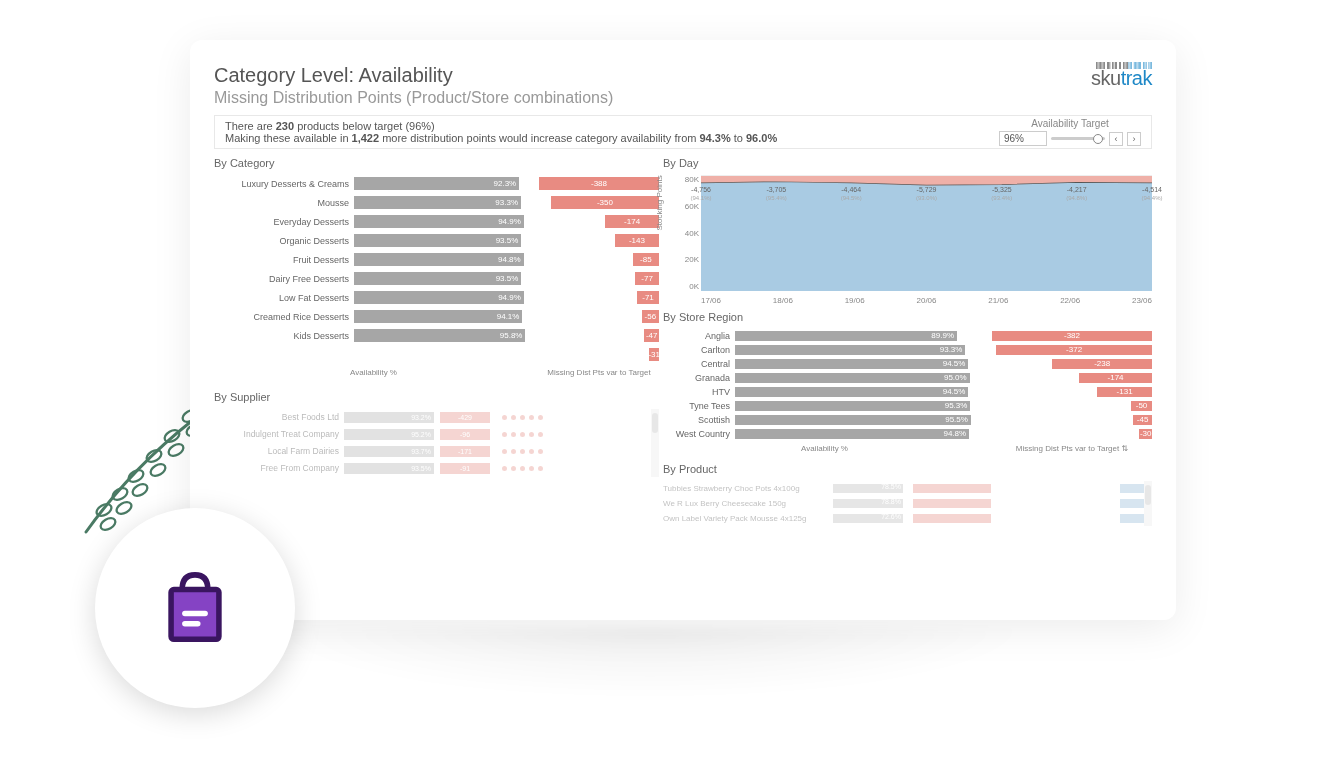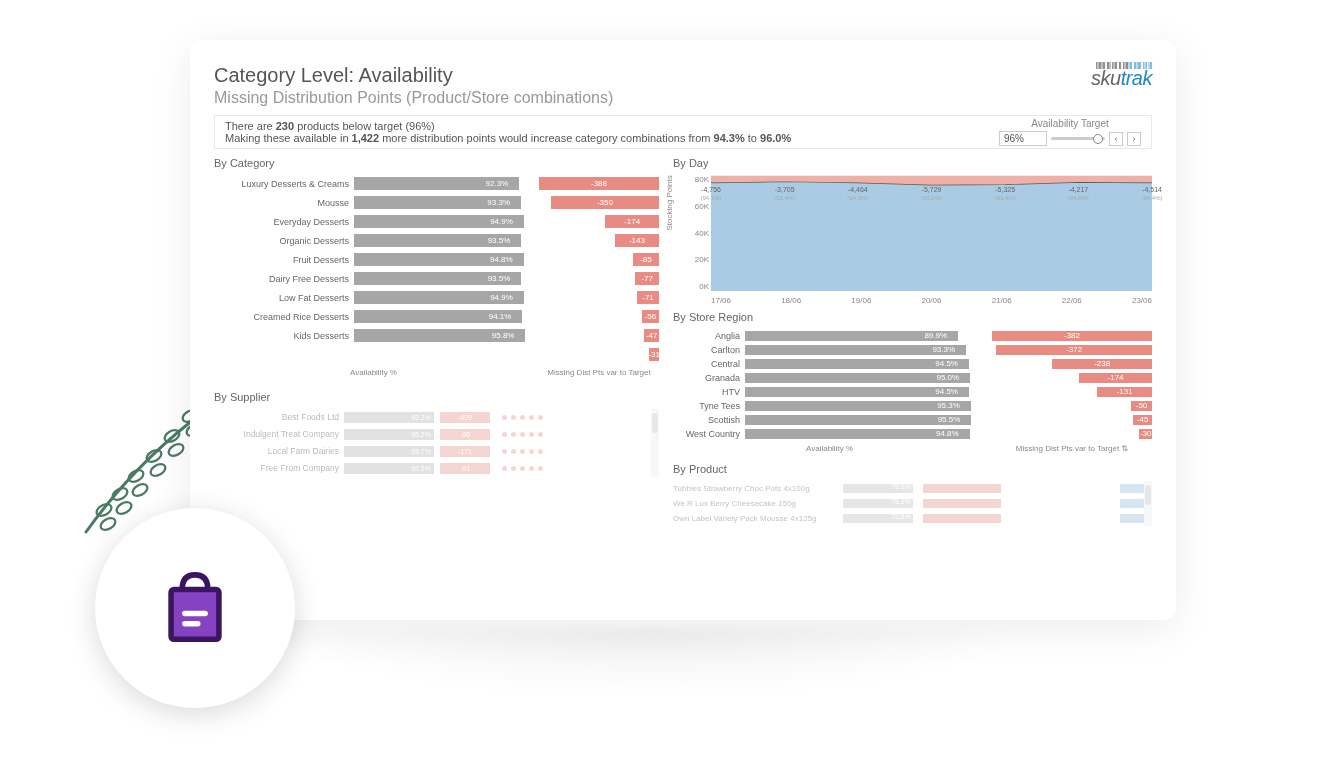--- a/index.html
+++ b/index.html
@@ -1,43 +1,43 @@
 <!DOCTYPE html>
 <html><head>
 <meta charset="utf-8">
 <style>
 * { margin:0; padding:0; box-sizing:border-box; }
 body { font-family:"Segoe UI",Arial,sans-serif; background:#fff; width:1324px; height:760px; position:relative; overflow:hidden; }
 .frame { position:absolute; left:190px; top:40px; width:986px; height:580px; background:#fff; border-radius:12px; box-shadow:0 8px 40px rgba(0,0,0,.08); padding:24px 24px 10px; overflow:hidden; }
 .header { display:flex; justify-content:space-between; align-items:flex-start; margin-bottom:8px; }
 .title { font-size:20px; color:#555; font-weight:400; }
 .subtitle { font-size:16px; color:#999; margin-top:2px; }
-.logo { text-align:right;font-style:italic; }
+.logo { text-align:right; }
 .logo-barcode { font-size:7px; letter-spacing:-.5px; line-height:.4; }
 .logo-barcode .b1{color:#333;} .logo-barcode .b2{color:#1e88c7;}
 .logo-txt { font-size:20px; color:#666; font-weight:300; letter-spacing:-.5px; }
 .logo-txt .tk{ color:#1e88c7; }
 .summary-bar { display:flex; justify-content:space-between; align-items:center; border:1px solid #e8e8e8; padding:2px 10px; font-size:11px; color:#555; margin-bottom:8px; }
 .summary-txt b{font-weight:700;}
 .target-ctrl { font-size:10px; text-align:center; }
 .target-label{ color:#888; margin-bottom:2px; }
 .target-row { display:flex; align-items:center; gap:4px; }
 .target-box { border:1px solid #ccc; padding:1px 4px; font-size:10px; width:48px; text-align:left; }
 .slider { width:54px; height:3px; background:#ccc; position:relative; border-radius:2px;}
 .slider::after{content:'';position:absolute;right:2px;top:-3px;width:8px;height:8px;border:1px solid #888;border-radius:50%;background:#fff;}
 .nav-btn{ border:1px solid #ccc; width:14px; height:14px; display:flex; align-items:center; justify-content:center; font-size:9px; color:#666; cursor:pointer;}
-.grid { display:grid; grid-template-columns:445px 1fr; gap:14px; }
+.grid { display:grid; grid-template-columns:445px 1fr; gap:4px; }
 .section-title{ font-size:11px; color:#666; margin-bottom:6px; }
 .bars-2col{ display:grid; grid-template-columns:1fr 120px; gap:6px; }
 .bar-row{ display:flex; align-items:center; height:17px; margin-bottom:2px; }
 .bar-row.sm{ height:13px; margin-bottom:1px; }
 .bar-label{ font-size:9px; color:#666; text-align:right; padding-right:5px; flex:0 0 auto; }
 .bar-track{ flex:1; height:13px; position:relative; }
 .bar-track.sm{ height:10px; }
-.bar-fill{ position:absolute; left:0; top:0; bottom:0; background:#a6a6a6; display:flex; align-items:center; justify-content:flex-end; padding-right:11px; font-size:8px; color:#fff; }
+.bar-fill{ position:absolute; left:0; top:0; bottom:0; background:#a6a6a6; display:flex; align-items:center; justify-content:flex-end; padding-right:3px; font-size:8px; color:#fff; }
 .neg-track{ position:relative; height:13px; }
 .neg-track.sm{ height:10px; }
 .neg-fill{ position:absolute; right:0; top:0; bottom:0; background:#e88b82; display:flex; align-items:center; justify-content:center; font-size:8px; color:#fff; }
 .axis-lbls{ display:grid; grid-template-columns:1fr 120px; gap:6px; font-size:8px; color:#888; text-align:center; margin-top:3px;}
 .axis-lbls.reg{ grid-template-columns:1fr 160px; }
 
 .area-wrap{ position:relative; height:130px; margin-bottom:6px; }
 .ylabel{ position:absolute; left:-4px; top:50%; transform:rotate(-90deg) translateX(14px); transform-origin:left; font-size:8px; color:#888;}
 .yaxis{ position:absolute; left:10px; top:0; bottom:14px; width:26px; font-size:8px; color:#888; display:flex; flex-direction:column; justify-content:space-between; text-align:right;}
 .plot{ position:absolute; left:38px; right:0; top:0; bottom:14px; border-top:1px solid #eee;}
@@ -108,21 +108,21 @@
     </div>
     <div class="logo">
       <div class="logo-barcode"><span class="b1">||||||| ||| |||| || ||||</span><span class="b2">||| |||||| ||| |||</span></div>
       <div class="logo-txt"><span>sku</span><span class="tk">trak</span></div>
     </div>
   </div>
 
   <div class="summary-bar">
     <div class="summary-txt">
       <div><span>There are </span><b>230</b><span> products below target (96%)</span></div>
-      <div><span>Making these available in </span><b>1,422</b><span> more distribution points would increase category combinations from </span><b>94.3%</b><span> to </span><b>96.0%</b></div>
+      <div><span>Making these available in </span><b>1,422</b><span> more distribution points would increase category availability from </span><b>94.3%</b><span> to </span><b>96.0%</b></div>
     </div>
     <div class="target-ctrl">
       <div class="target-label">Availability Target</div>
       <div class="target-row">
         <div class="target-box">96%</div>
         <div class="slider"></div>
         <div class="nav-btn">‹</div>
         <div class="nav-btn">›</div>
       </div>
     </div>

